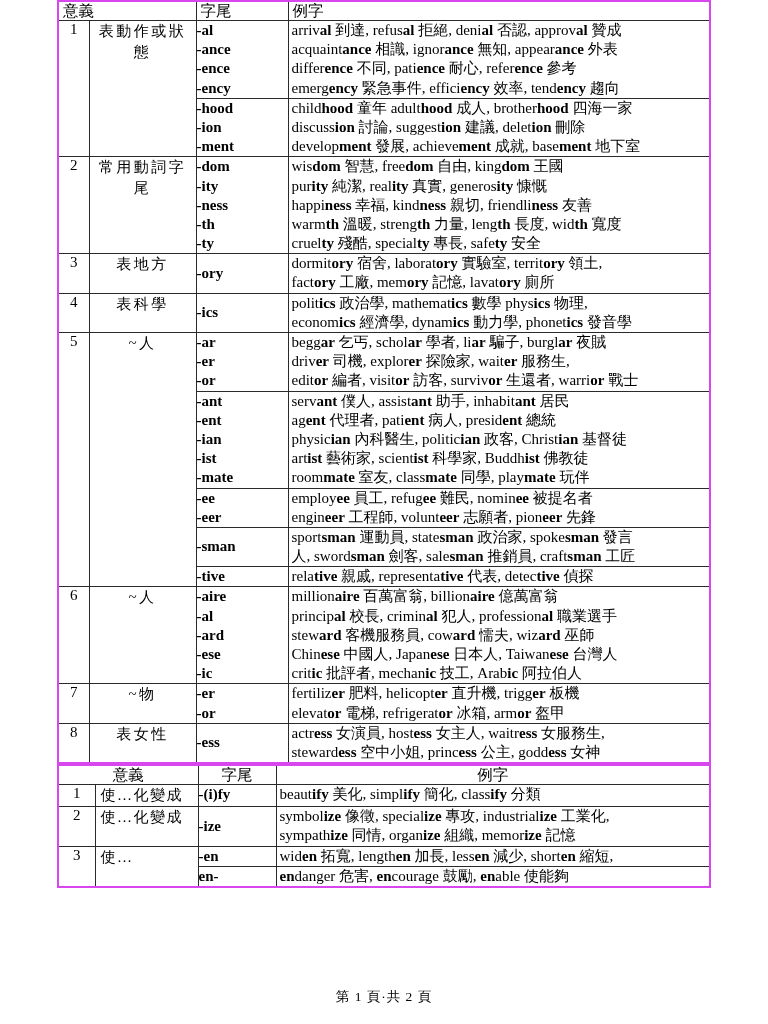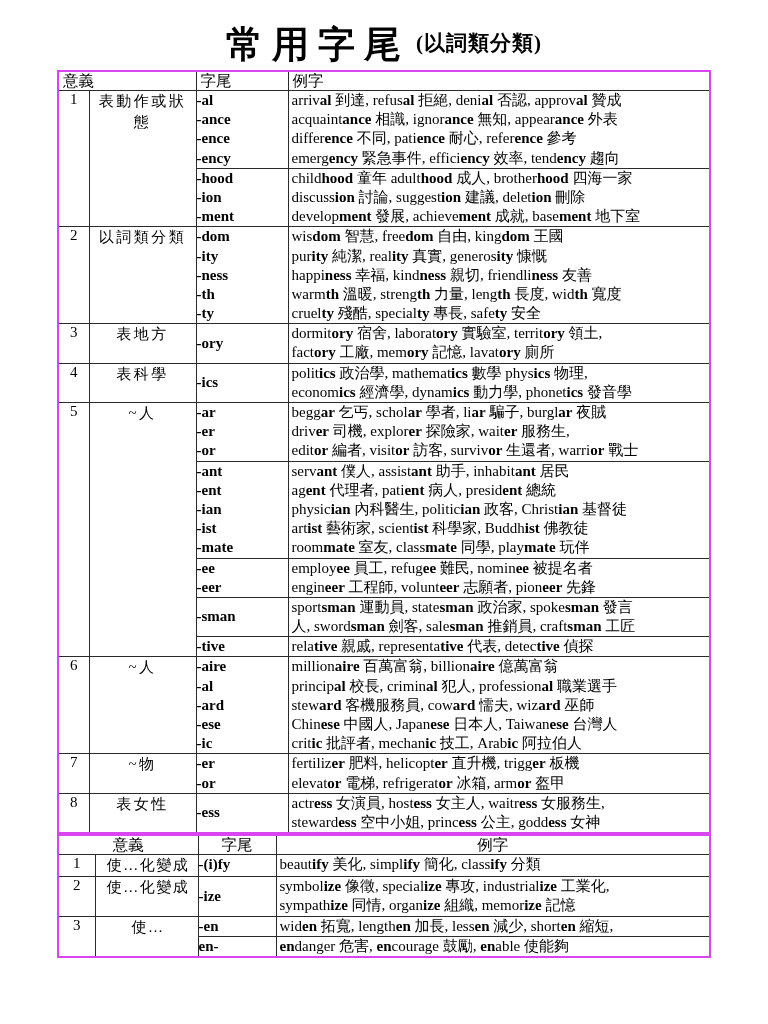--- a/index.html
+++ b/index.html
@@ -40,21 +40,21 @@
   tr.hdr td { height: 19px; line-height: 18px; font-size: 15.5px; padding: 0 4px; }
   table.t2 tr.hdr td { text-align: center; }
 
   td.num-cell {
     text-align: center; vertical-align: middle; font-size: 16.5px;
   }
   td.meaning-cell {
     text-align: center; vertical-align: middle;
     font-size: 16px; letter-spacing: 2.5px; line-height: 21px; padding: 0 2px;
   }
-  table.t2 td.meaning-cell { text-align: center; padding-left: 5px; letter-spacing: 1.5px; }
+  table.t2 td.meaning-cell { text-align: left; padding-left: 5px; letter-spacing: 1.5px; }
 
   td.suffix-cell { text-align: left; font-weight: bold; font-size: 15.5px; }
   td.suffix-cell.mid { vertical-align: middle; }
   td.suffix-cell .sfx-line { line-height: 19.2px; height: 19.2px; white-space: nowrap; }
   td.suffix-cell.mid .sfx-line { height: auto; }
 
   td.example-cell { padding: 0 12px 0 3px; }
   td.example-cell .ex-line {
     line-height: 19.2px; height: 19.2px;
     white-space: nowrap; overflow: hidden;
@@ -65,24 +65,20 @@
   .footer {
     position: absolute; left: 0; right: 0; bottom: 18px;
     text-align: center; font-size: 13.5px; letter-spacing: 1px;
   }
 </style>
 </head>
 <body>
 
 <div class="page">
 
-  <div class="title-wrap">
-    <span class="title-main">常用字尾</span>
-    <span class="title-suffix">(以詞類分類)</span>
-  </div>
 
   <div class="content">
 
 
     <table class="sfx t1">
       <colgroup>
         <col style="width:31px">
           <col style="width:107px">
           <col style="width:92px">
           <col>
@@ -116,21 +112,21 @@
               <div class="sfx-line">-ment</div>
             </td>
             <td class="example-cell">
               <div class="ex-line">child<b>hood</b> 童年 adult<b>hood</b> 成人, brother<b>hood</b> 四海一家</div>
               <div class="ex-line">discuss<b>ion</b> 討論, suggest<b>ion</b> 建議, delet<b>ion</b> 刪除</div>
               <div class="ex-line">develop<b>ment</b> 發展, achieve<b>ment</b> 成就, base<b>ment</b> 地下室</div>
             </td>
           </tr>
           <tr>
             <td class="num-cell" rowspan="1">2</td>
-            <td class="meaning-cell" rowspan="1">以詞類分類</td>
+            <td class="meaning-cell" rowspan="1">常用動詞字尾</td>
             <td class="suffix-cell">
               <div class="sfx-line">-dom</div>
               <div class="sfx-line">-ity</div>
               <div class="sfx-line">-ness</div>
               <div class="sfx-line">-th</div>
               <div class="sfx-line">-ty</div>
             </td>
             <td class="example-cell">
               <div class="ex-line">wis<b>dom</b> 智慧, free<b>dom</b> 自由, king<b>dom</b> 王國</div>
               <div class="ex-line">pur<b>ity</b> 純潔, real<b>ity</b> 真實, generos<b>ity</b> 慷慨</div>
@@ -313,14 +309,15 @@
             </td>
             <td class="example-cell">
               <div class="ex-line"><b>en</b>danger 危害, <b>en</b>courage 鼓勵, <b>en</b>able 使能夠</div>
             </td>
           </tr>
         </tbody>
     </table>
 
   </div>
 
+  <div class="footer">第 1 頁·共 2 頁</div>
 
 </div>
 
 </body></html>

